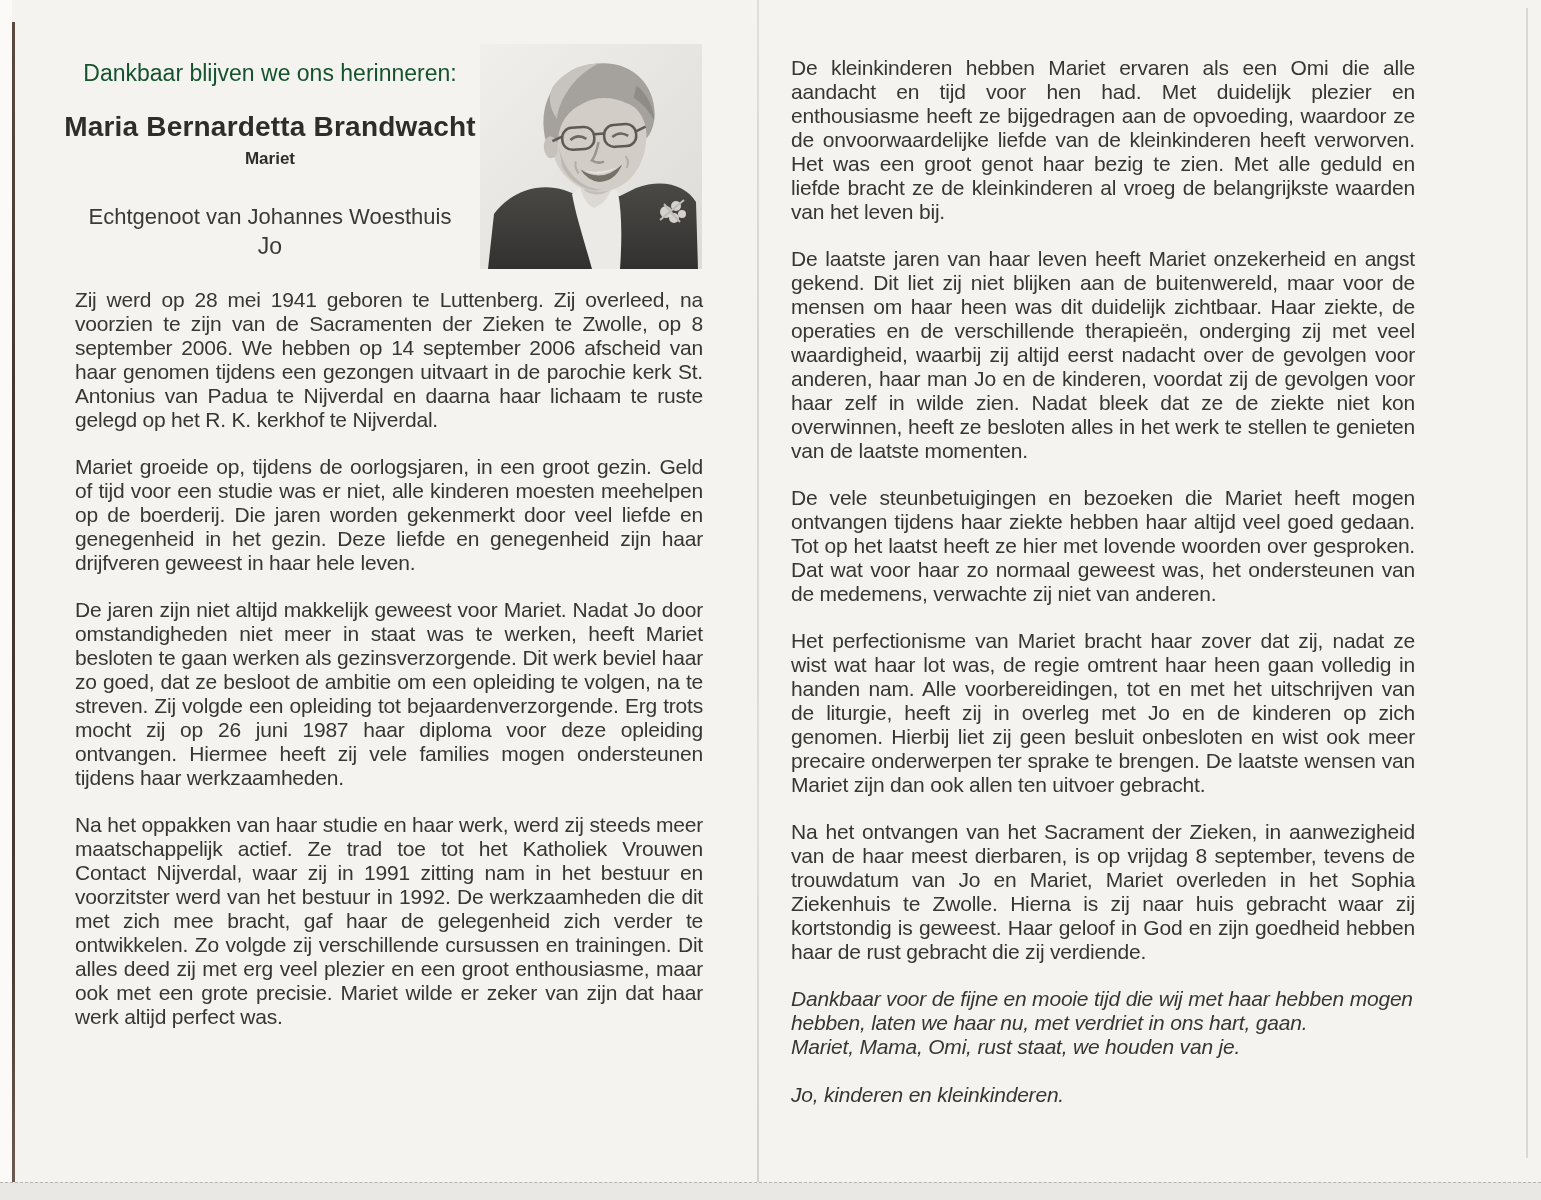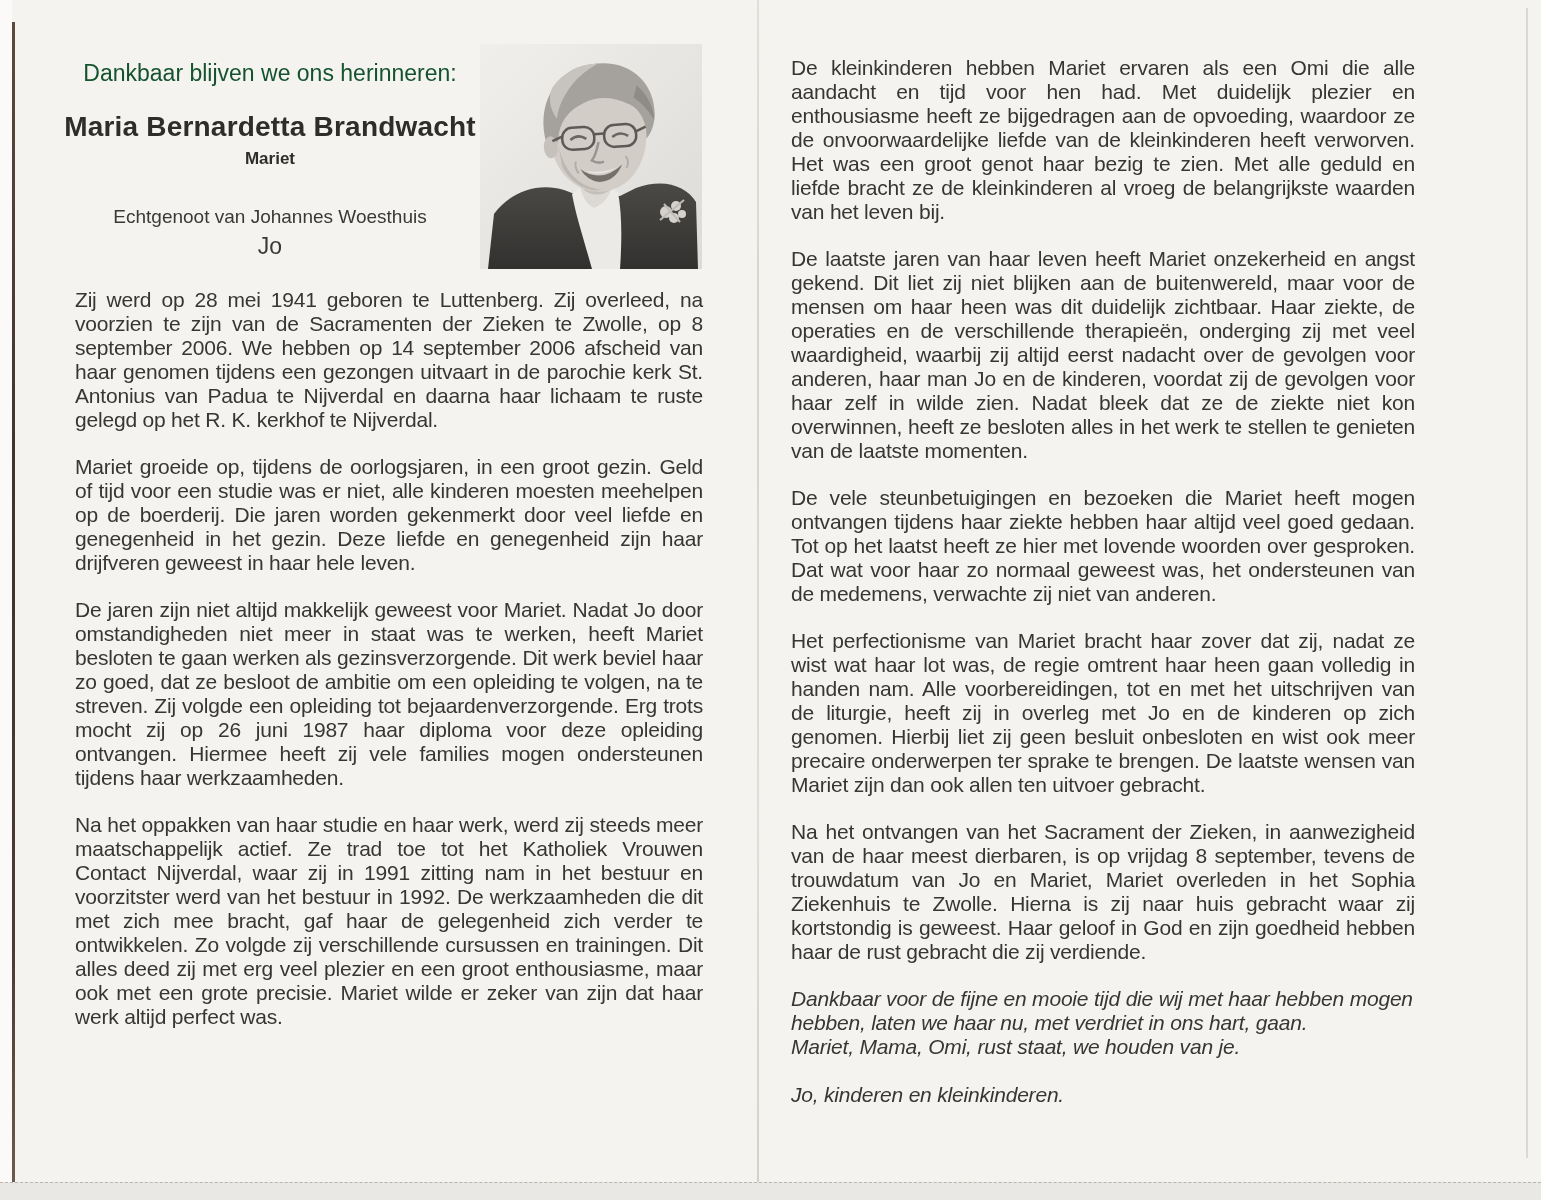--- a/index.html
+++ b/index.html
@@ -22,21 +22,21 @@
   .edge-right-line  { position:absolute; left:1526px; top:8px; width:2px; height:1150px;
                       background:#d4d0ca; opacity:.8; }
   .bottom-strip     { position:absolute; left:0; top:1182px; width:1541px; height:18px;
                       background:#eae8e4; border-top:1px dashed #b9b4ae; }
 
   
   .hdr { position:absolute; left:63px; top:60px; width:414px; text-align:center; }
   .hdr .intro  { font-size:23px; line-height:27px; color:#14532d; }
   .hdr .name   { font-size:28px; line-height:32px; font-weight:700; margin-top:24px; color:#2e2d2b; letter-spacing:.2px; }
   .hdr .nick   { font-size:17px; line-height:26px; font-weight:700; margin-top:3px; color:#2e2d2b; }
-  .hdr .spouse { font-size:19px; line-height:26px; margin-top:32px; color:#3a3937; }
+  .hdr .spouse { font-size:22px; line-height:26px; margin-top:32px; color:#3a3937; }
   .hdr .spouse-nick { font-size:23px; line-height:26px; margin-top:3px; color:#3a3937; }
 
   
   .portrait { position:absolute; left:480px; top:44px; width:222px; height:225px; margin:0; }
   .portrait svg { display:block; width:100%; height:100%; }
 
   
   .bodycol p {
     font-size:21px; line-height:24px;
     letter-spacing:-0.2px;

